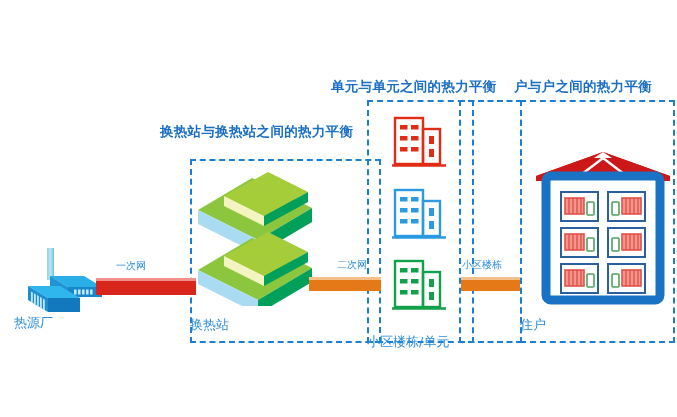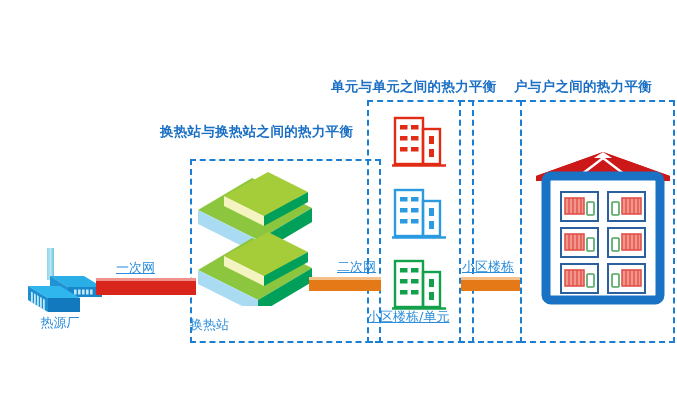--- a/index.html
+++ b/index.html
@@ -37,37 +37,36 @@
     font-size:13px;
     white-space:nowrap;
     text-align:left;
     line-height:1;
   }
 
   
   .pipe-label{
     position:absolute;
     color:#2b8ddc;
-    font-size:13px;
+    font-size:10px;
     white-space:nowrap;
     line-height:1;
-    text-decoration:underline;
   }
 
   
   .pipe{position:absolute;box-sizing:border-box;}
   .pipe .pipe-top{position:absolute;left:0;right:0;top:0;height:3px;}
   .pipe .pipe-body{position:absolute;left:0;right:0;top:3px;bottom:0;}
 
   
   #plant{position:absolute;left:14px;top:246px;width:92px;height:72px;}
   #plant svg{display:block;}
   .plant-label{
     position:absolute;left:14px;top:316px;width:92px;
-    text-align:center;color:#2b8ddc;font-size:13px;line-height:1;
+    color:#2b8ddc;font-size:13px;line-height:1;
   }
 
   
   .exchanger{position:absolute;width:118px;height:78px;}
   .exchanger svg{display:block;}
 
   
   .building{position:absolute;width:56px;height:58px;}
   .building svg{display:block;}
 
@@ -89,22 +88,23 @@
   <div class="zone" style="left:190px;top:159px;width:191px;height:184px;"></div>
 
   <div class="zone" style="left:367px;top:100px;width:107px;height:243px;"></div>
 
   <div class="zone" style="left:459px;top:100px;width:63px;height:243px;"></div>
 
   <div class="zone" style="left:520px;top:100px;width:155px;height:243px;"></div>
 
   <div class="zone-caption" style="left:190px;top:318px;width:191px;">换热站</div>
 
-  <div class="zone-caption" style="left:367px;top:310px;width:107px;text-decoration:underline;">小区楼栋/单元</div>
-
+  <div class="zone-caption" style="left:367px;top:335px;width:107px;">小区楼栋/单元</div>
+
+  <div class="zone-caption" style="left:520px;top:318px;width:155px;">住户</div>
 
   <div id="plant">
     <svg width="92" height="72" viewBox="0 0 92 72">
       <defs>
         <linearGradient id="chimGrad" x1="0" y1="0" x2="1" y2="0">
           <stop offset="0" stop-color="#8fd4ea"></stop>
           <stop offset="0.5" stop-color="#b9e4f2"></stop>
           <stop offset="1" stop-color="#6dc3e0"></stop>
         </linearGradient>
       </defs>

